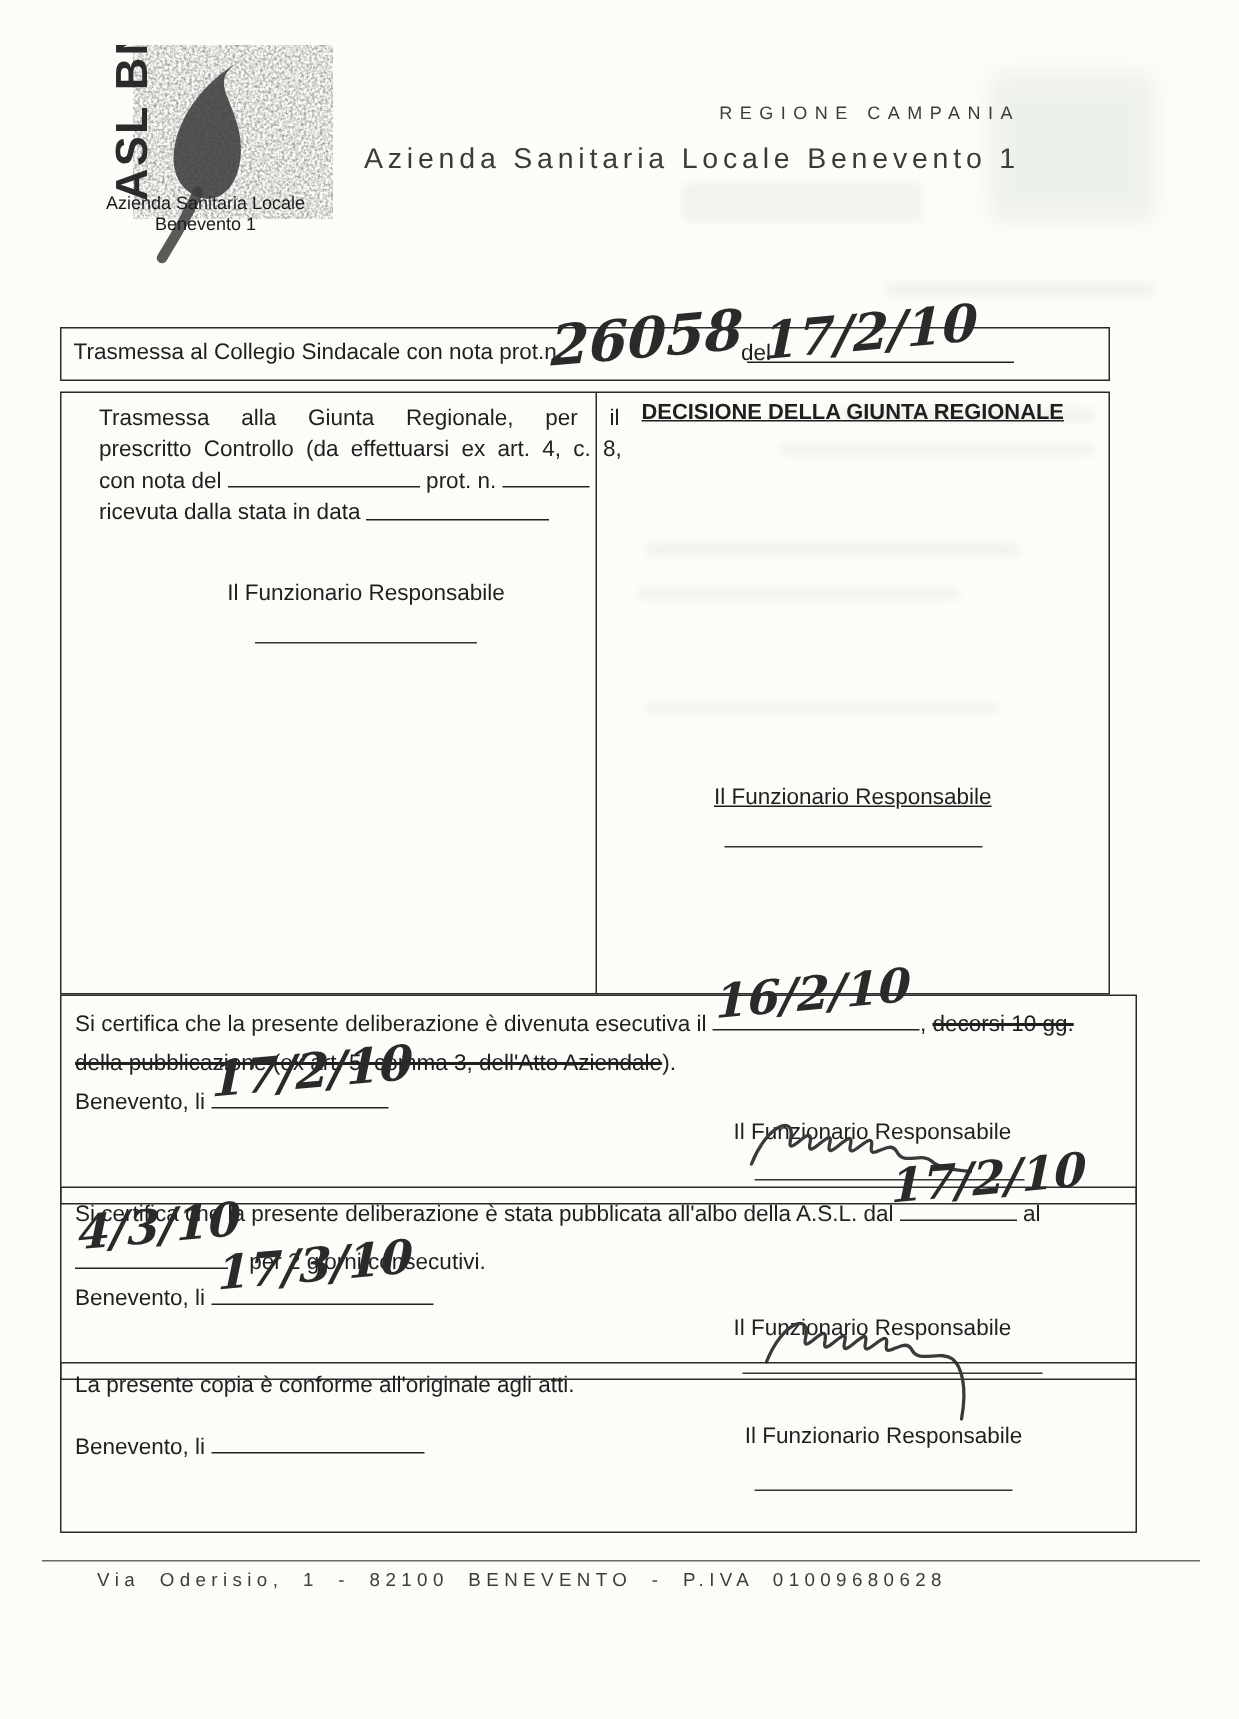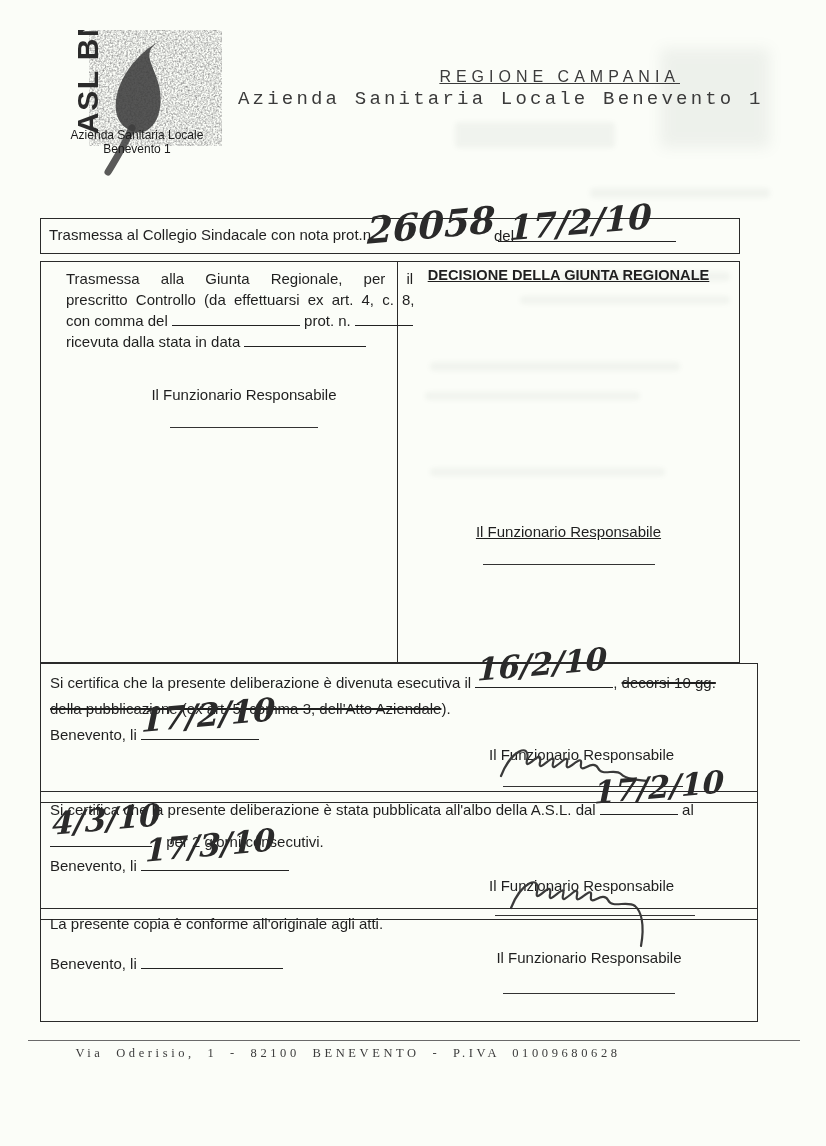--- a/index.html
+++ b/index.html
@@ -6,22 +6,22 @@
   .page{
     position:relative;width:826px;height:1146px;margin:0 auto;
     background:#fbfdf8;overflow:hidden;
     font-family:"Liberation Sans",sans-serif;color:#1f1f1f;
   }
   
   .logo{position:absolute;left:52px;top:30px;width:170px;height:150px;}
   .logo-caption{position:absolute;left:0px;top:98px;width:170px;text-align:center;
     font-size:12px;line-height:14px;color:#1a1a1a;}
   .hdr{position:absolute;left:238px;top:68px;width:442px;text-align:right;color:#3b3b3b;}
-  .hdr .l1{font-size:16px;letter-spacing:5px;text-decoration:underline;}
-  .hdr .l2{font-size:19px;letter-spacing:3.2px;margin-top:2px;white-space:nowrap;font-family:Liberation Mono, monospace;}
+  .hdr .l1{font-size:12px;letter-spacing:5px;}
+  .hdr .l2{font-size:19px;letter-spacing:3.2px;margin-top:14px;white-space:nowrap;}
   
   .bx{position:absolute;left:40px;width:698px;border:1.6px solid #2a2a2a;font-size:15px;}
   .box1{top:218px;height:34px;}
   .box2{top:261px;height:400px;}
   .box3{top:663px;height:126px;}
   .box4{top:791px;height:115px;}
   .box5{top:908px;height:100px;}
   .divider{position:absolute;left:356px;top:0;bottom:0;width:0;border-left:1.4px solid #2a2a2a;}
   .pad{padding:6px 9px;}
   .blank{display:inline-block;border-bottom:1.5px solid #222;height:0.95em;vertical-align:baseline;position:relative;}
@@ -36,21 +36,21 @@
   
   .hw{
     position:absolute;font-family:"DejaVu Serif",serif;font-style:italic;font-weight:600;
     color:#2a2a2a;transform:rotate(-5deg) skewX(-6deg);white-space:nowrap;pointer-events:none;
     line-height:1;
   }
   .scribble{position:absolute;pointer-events:none;}
   
   .footer-rule{position:absolute;left:28px;top:1040px;width:772px;border-top:1.5px solid #6a6a6a;}
   .footer-text{position:absolute;left:0;top:1046px;width:696px;text-align:center;
-    font-size:12.5px;letter-spacing:3.6px;color:#3c3c3c;word-spacing:6px;font-family:Liberation Serif, serif;}
+    font-size:12.5px;letter-spacing:3.6px;color:#3c3c3c;word-spacing:6px;}
   
   .smudge{position:absolute;background:#6f7d74;opacity:0.07;filter:blur(2.5px);border-radius:4px;}
   .smudge.big{filter:blur(7px);opacity:0.09;}
   .struck{text-decoration:line-through;text-decoration-thickness:1.7px;margin-top:38px;}
   .lh26{line-height:26px;}
   .lh24{line-height:24px;}
 </style>
 </head>
 <body>
 
@@ -97,21 +97,21 @@
     <span class="hw" style="left:468px;top:-14px;font-size:34px;">17/2/10</span>
   </div>
 
   <div class="bx box2">
     <div class="divider"></div>
 
     <div class="leftcol pad">
       <div class="jline1">Trasmessa alla Giunta Regionale, per il</div>
       <div class="jline2">prescritto Controllo (da effettuarsi ex art. 4, c. 8,</div>
       <div>
-        <span>con comma del</span>
+        <span>con nota del</span>
         <span class="blank" style="width:128px;"></span>
         <span>prot. n.</span>
         <span class="blank" style="width:58px;"></span>
       </div>
       <div>
         <span>ricevuta dalla stata in data</span>
         <span class="blank" style="width:122px;"></span>
       </div>
       <div class="funz funz-center" style="margin-top:32px;">Il Funzionario Responsabile</div>
       <div style="margin:22px auto 0 auto;width:148px;" class="sigline"></div>

